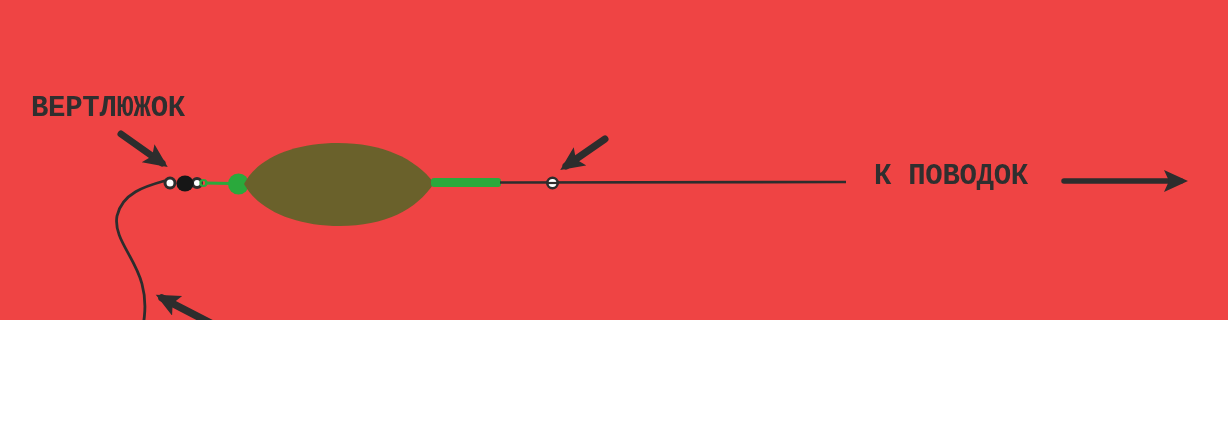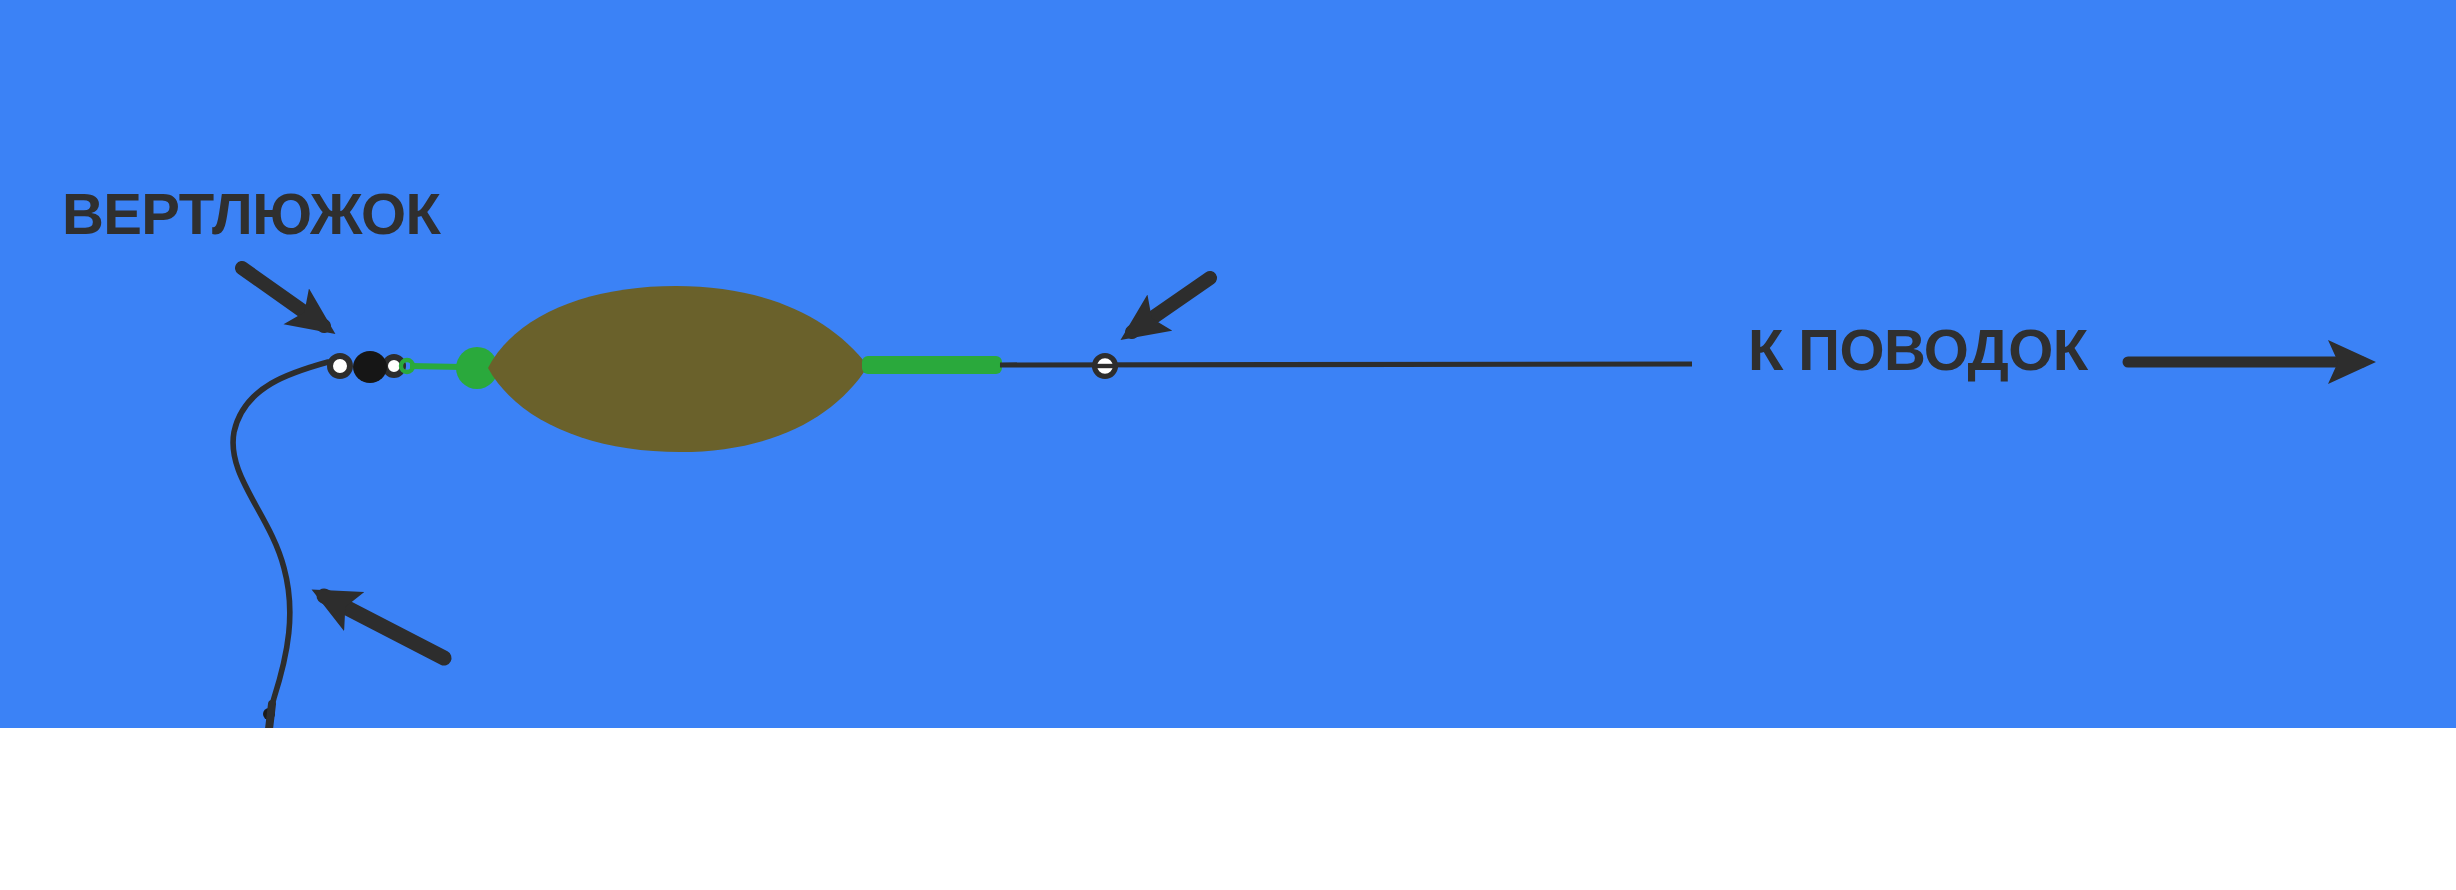--- a/index.html
+++ b/index.html
@@ -1,23 +1,23 @@
 <!DOCTYPE html>
 <html><head>
 <meta charset="utf-8">
 <title>Diagram</title>
 <style>
   html, body { margin: 0; padding: 0; background: #ffffff; }
   #stage {
     position: relative;
     width: 1228px;
-    height: 364px;
-    background: #3b82f6;
+    height: 320px;
+    background: #ef4444;
     overflow: hidden;
-    font-family: Liberation Sans, sans-serif;
+    font-family: Liberation Mono, monospace;
   }
   #rig-svg { position: absolute; left: 0; top: 0; }
   .label {
     position: absolute;
     font-weight: 700;
     font-size: 29px;
     line-height: 33px;
     letter-spacing: -0.3px;
     color: #2f2f2f;
     white-space: nowrap;

